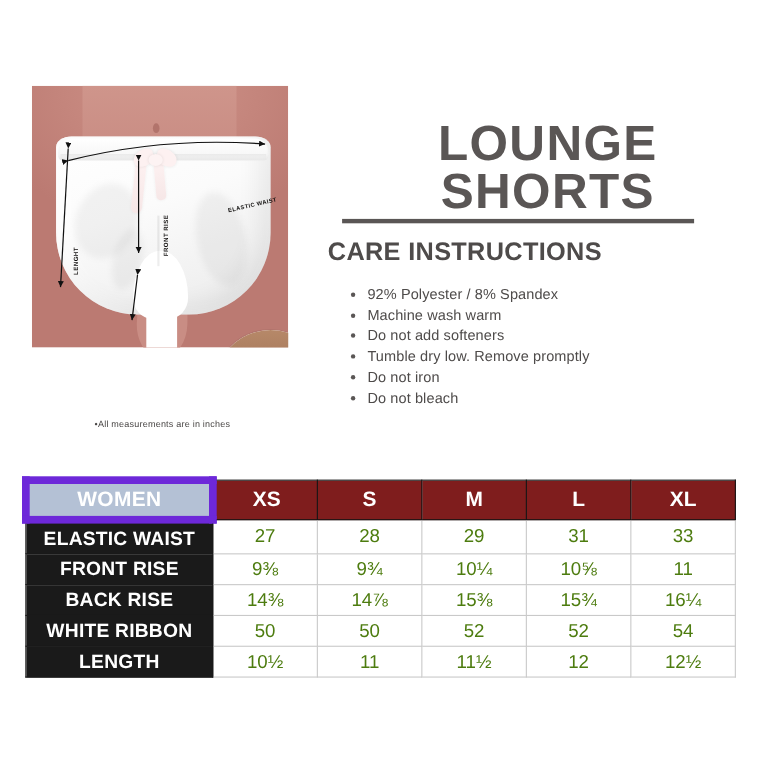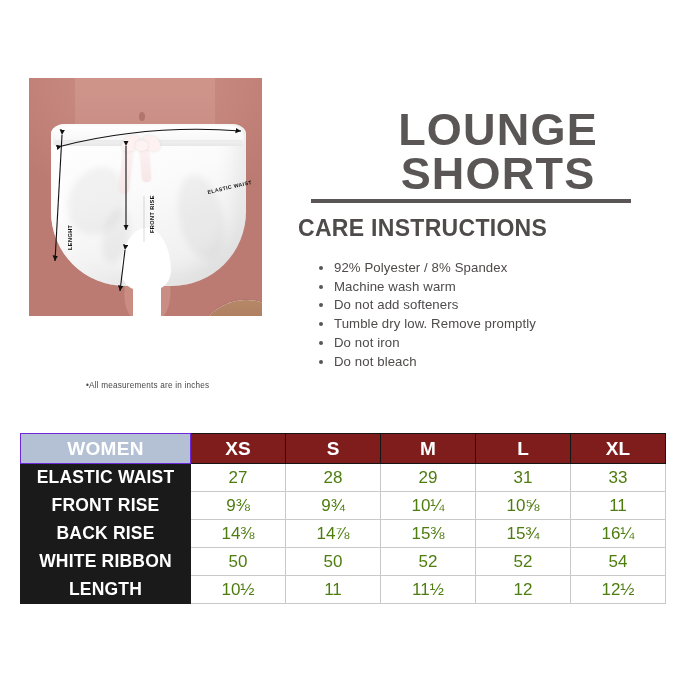--- a/index.html
+++ b/index.html
@@ -165,21 +165,21 @@
   
   .tablewrap{position:absolute;left:20px;top:433px;width:645px;}
   table{border-collapse:collapse;width:645px;table-layout:fixed;}
   col.lab{width:170px;}
   col.sz{width:95px;}
   th,td{padding:0;margin:0;}
   .hdr-women{
     background:#b4c1d5;color:#ffffff;
     font-size:19px;font-weight:700;text-align:center;
     height:29px;letter-spacing:.3px;
-    border:1px solid #6d28d9;
+    border:7px solid #6d28d9;
   }
   .hdr-size{
     background:#7f1d1d;color:#ffffff;
     font-size:19px;font-weight:700;text-align:center;
     height:29px;border:1px solid #151515;
   }
   .rowlabel{
     background:#1a1a1a;color:#ffffff;
     font-size:17.5px;font-weight:700;text-align:center;
     height:27px;border:1px solid #1a1a1a;letter-spacing:.2px;

